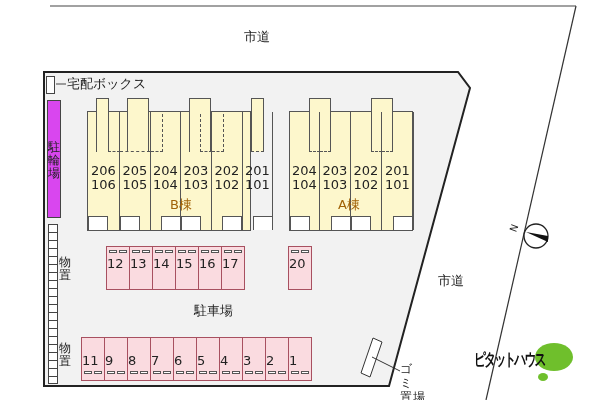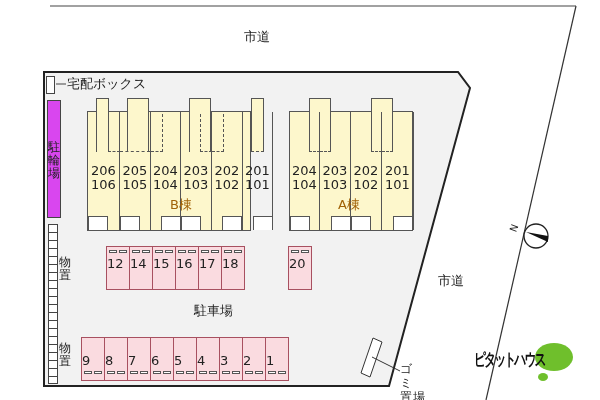--- a/index.html
+++ b/index.html
@@ -148,20 +148,27 @@
         <i></i>
         <i></i>
       </div>
       <div class="num">12</div>
     </div>
   <div class="slot">
       <div class="stop">
         <i></i>
         <i></i>
       </div>
+      <div class="num">13</div>
+    </div>
+  <div class="slot">
+      <div class="stop">
+        <i></i>
+        <i></i>
+      </div>
       <div class="num">14</div>
     </div>
   <div class="slot">
       <div class="stop">
         <i></i>
         <i></i>
       </div>
       <div class="num">15</div>
     </div>
   <div class="slot">
@@ -171,43 +178,43 @@
       </div>
       <div class="num">16</div>
     </div>
   <div class="slot">
       <div class="stop">
         <i></i>
         <i></i>
       </div>
       <div class="num">17</div>
     </div>
-  <div class="slot">
-      <div class="stop">
-        <i></i>
-        <i></i>
-      </div>
-      <div class="num">18</div>
-    </div>
 </div>
 
 <div class="parkrow top" style="left:288px;top:246px;">
   <div class="slot">
       <div class="stop">
         <i></i>
         <i></i>
       </div>
       <div class="num">20</div>
     </div>
 </div>
 
 <div class="lbl" style="left:194px;top:304px;">駐車場</div>
 
 <div class="parkrow bot" style="left:81px;top:337px;">
   <div class="slot">
+      <div class="num">11</div>
+      <div class="stop">
+        <i></i>
+        <i></i>
+      </div>
+    </div>
+  <div class="slot">
       <div class="num">9</div>
       <div class="stop">
         <i></i>
         <i></i>
       </div>
     </div>
   <div class="slot">
       <div class="num">8</div>
       <div class="stop">
         <i></i>

